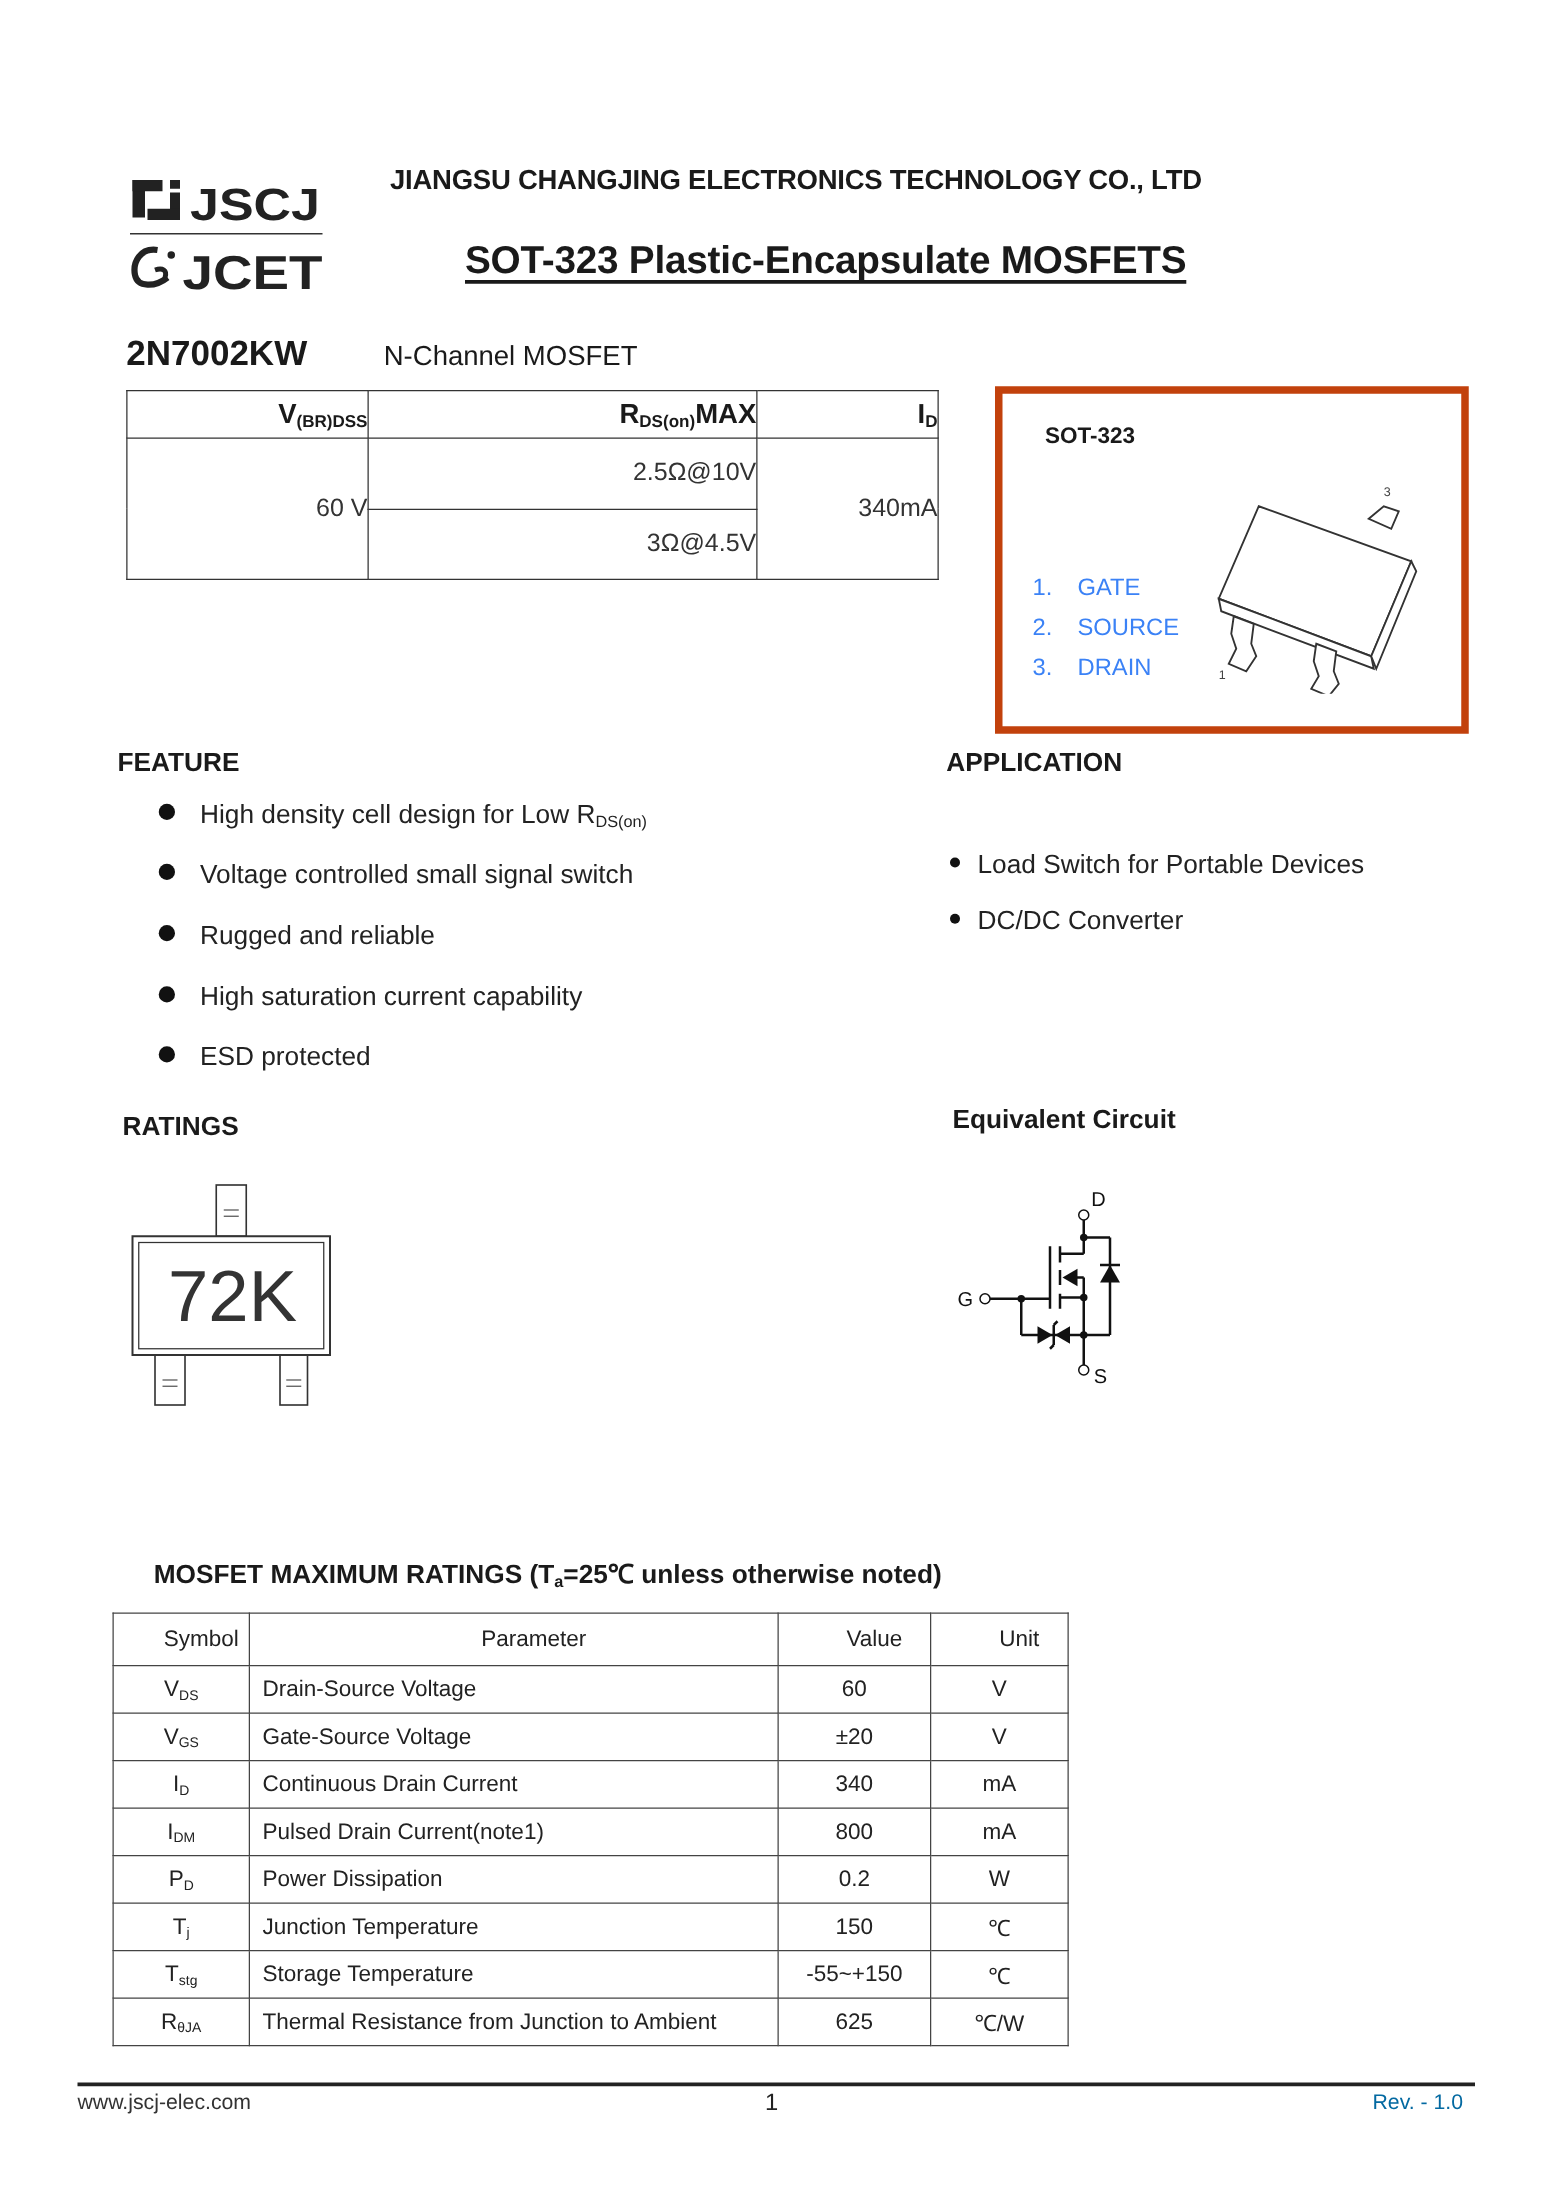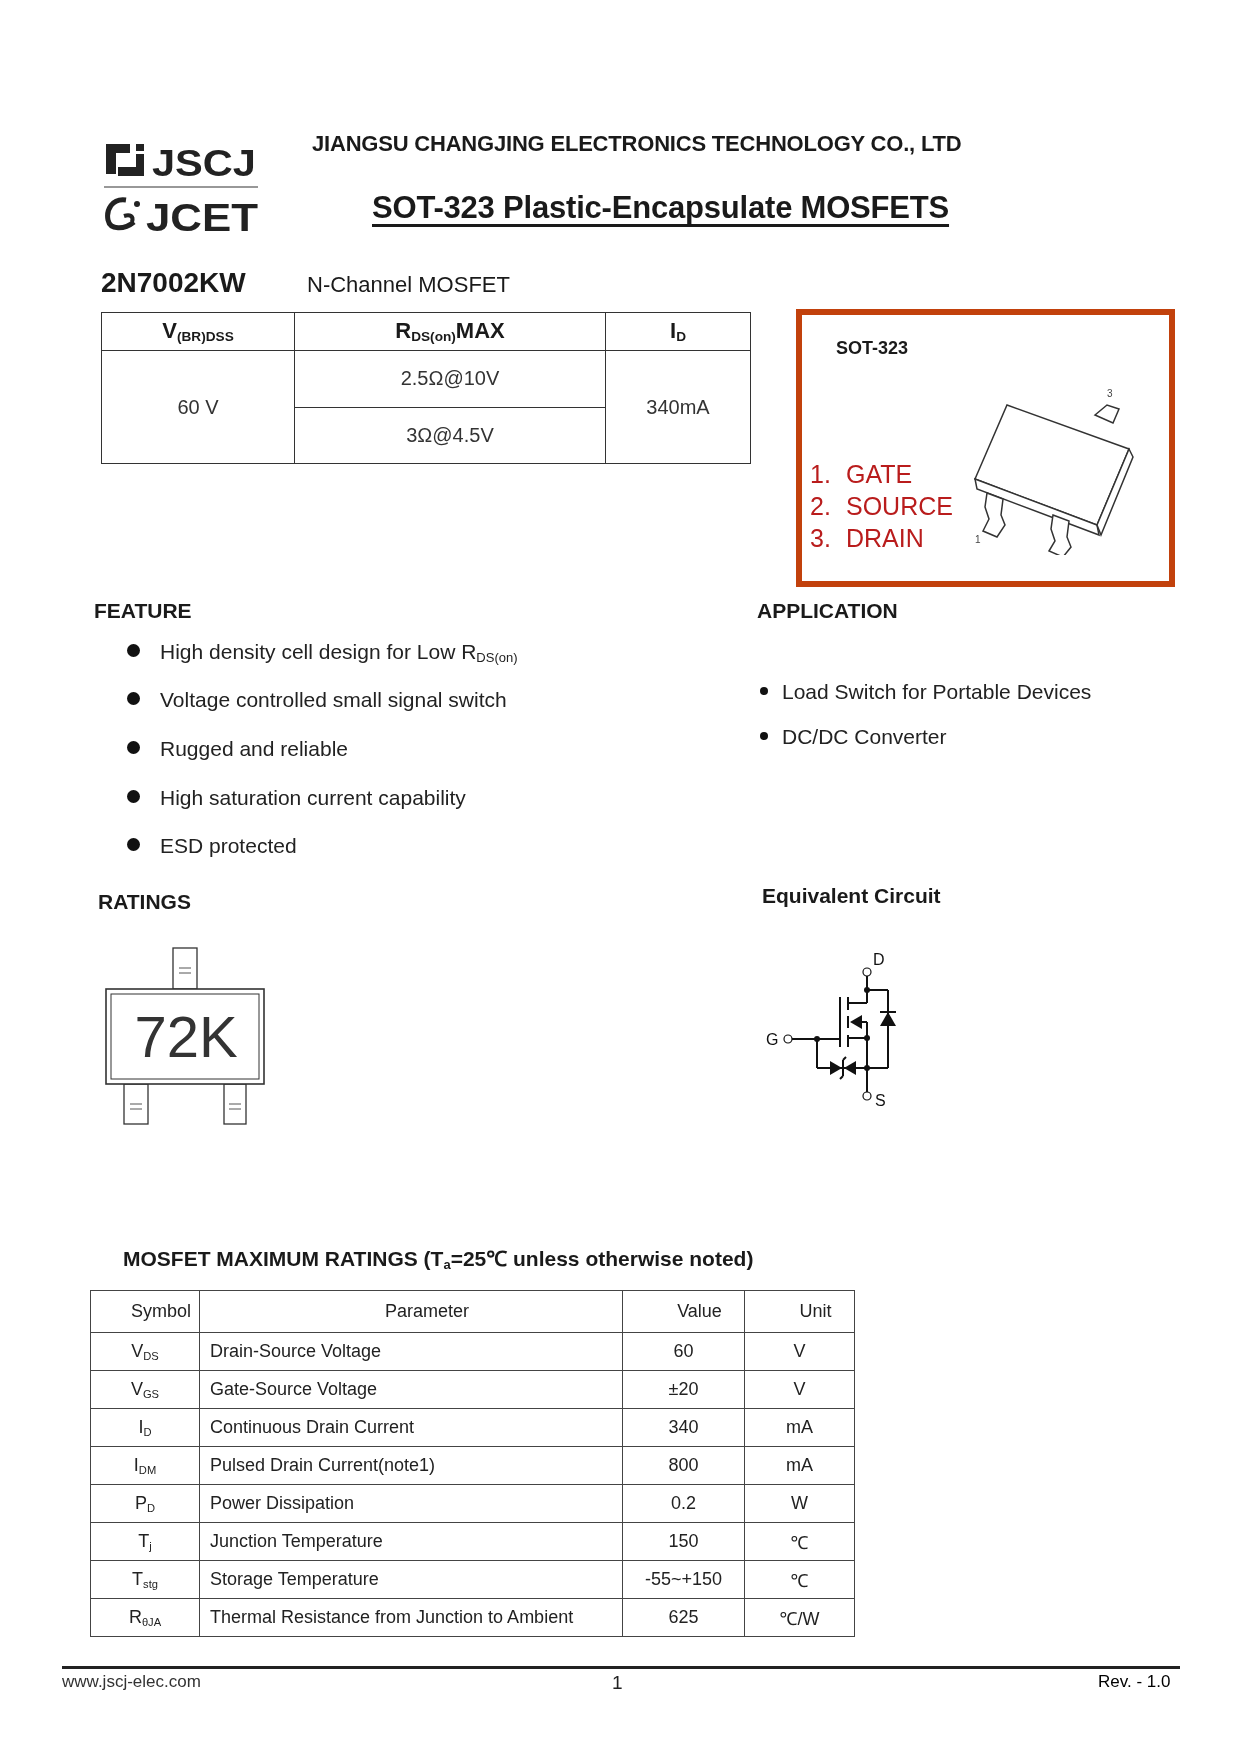--- a/index.html
+++ b/index.html
@@ -14,28 +14,28 @@
   #company { left: 312px; top: 131px; font-size: 22px; font-weight: bold; letter-spacing: -0.2px; }
   #doc-title { left: 372px; top: 190px; font-size: 31px; font-weight: bold; text-decoration: underline;
                text-decoration-thickness: 3px; text-underline-offset: 6px; letter-spacing: -0.2px; }
 
   #part-no { left: 101px; top: 267px; font-size: 28px; font-weight: bold; }
   #part-type { left: 307px; top: 272px; font-size: 22px; font-weight: normal; }
 
   
   #summary { position: absolute; left: 101px; top: 312px; width: 649px; height: 152px;
              border-collapse: collapse; table-layout: fixed; }
-  #summary td, #summary th { border: 1.5px solid #333; text-align: center; padding: 0; }
+  #summary td, #summary th { border: 1.5px solid #333; text-align: right; padding: 0; }
   #summary th { height: 37px; font-size: 22px; font-weight: bold; }
   #summary td { font-size: 20px; color: #333; }
 
   
   #pkg-box { position: absolute; left: 796px; top: 309px; width: 367px; height: 266px; border: 6px solid #c2410c; }
   #pkg-label { left: 34px; top: 23px; font-size: 18px; font-weight: bold; }
-  .pin-row { position: absolute; left: 8px; font-size: 25px; color: #b91c1c; }
+  .pin-row { position: absolute; left: 24px; font-size: 19px; color: #3b82f6; }
   .pin-row .num { display: inline-block; width: 36px; }
   #pkg-drawing { position: absolute; left: 165px; top: 70px; width: 200px; height: 170px; }
 
   
   .section-h { font-size: 21px; font-weight: bold; }
   .feat { position: absolute; left: 127px; font-size: 21px; color: #222; }
   .feat .dot { display: inline-block; width: 13px; height: 13px; border-radius: 50%; background: #111;
                margin-right: 20px; vertical-align: 2px; }
   .app { position: absolute; left: 760px; font-size: 21px; color: #222; margin-top: 45px; }
   .app .dot { display: inline-block; width: 8px; height: 8px; border-radius: 50%; background: #111;
@@ -50,21 +50,21 @@
   #ratings { position: absolute; left: 90px; top: 1290px; width: 764px; border-collapse: collapse; table-layout: fixed; }
   #ratings th, #ratings td { border: 1.5px solid #444; height: 37px; font-size: 18px; color: #222; padding: 0; }
   #ratings th { font-weight: normal; text-align: center; height: 41px; padding-left: 32px; }
   #ratings td.c { text-align: center; }
   #ratings td.l { text-align: left; padding-left: 10px; }
 
   
   #footer-rule { position: absolute; left: 62px; top: 1666px; width: 1118px; height: 3px; background: #222; }
   #footer-url { left: 62px; top: 1672px; font-size: 17px; color: #333; }
   #footer-page { left: 612px; top: 1672px; font-size: 19px; color: #222; }
-  #footer-rev { left: 1098px; top: 1672px; font-size: 17px; color: #000000; }
+  #footer-rev { left: 1098px; top: 1672px; font-size: 17px; color: #0369a1; }
 </style>
 </head>
 <body>
 
 <svg id="logo" class="abs" viewBox="0 0 156 100">
   <g>
     <rect x="2" y="10" width="10" height="30" fill="#222"></rect>
     <rect x="2" y="10" width="24" height="9" fill="#222"></rect>
     <rect x="32" y="10" width="8" height="7" fill="#222"></rect>
     <rect x="32" y="20" width="8" height="22" fill="#222"></rect>

